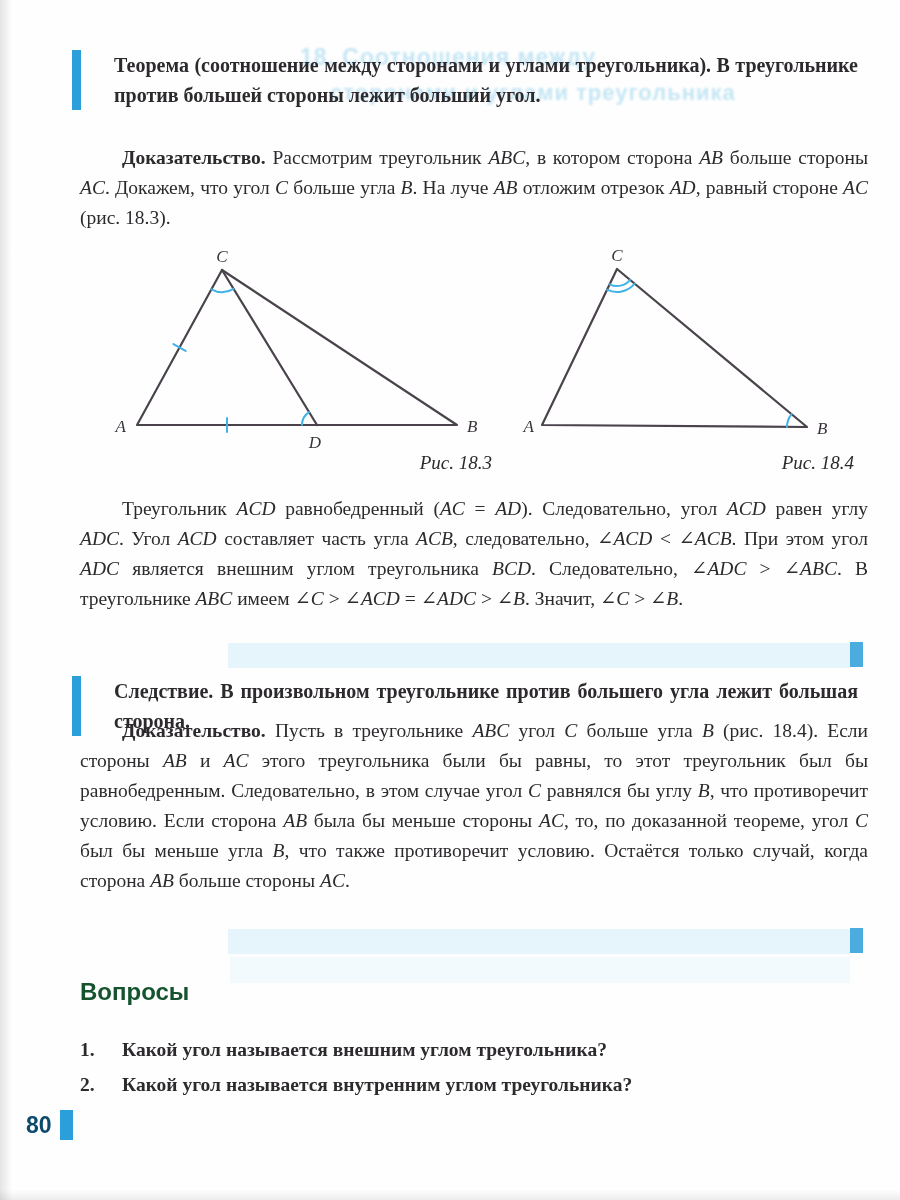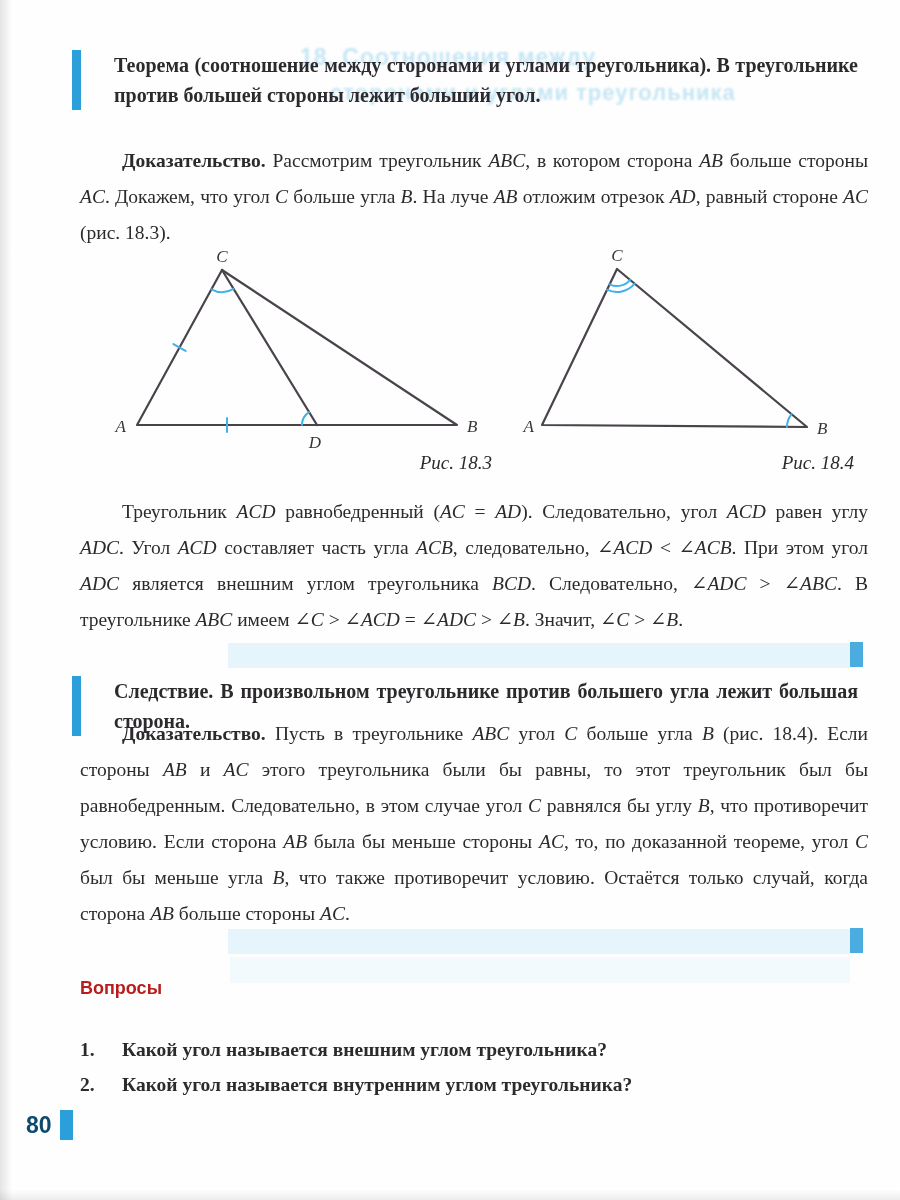--- a/index.html
+++ b/index.html
@@ -23,37 +23,37 @@
   .b3{left:230px;top:957px;width:620px;height:26px;background:#e9f6fc;opacity:.6;}
   .bluesq{background:#2b9fd9;}
   .s1{left:850px;top:642px;width:13px;height:25px;opacity:.85;}
   .s2{left:850px;top:928px;width:13px;height:25px;opacity:.85;}
   .callout{left:72px;width:786px;display:flex;align-items:stretch;}
   .callout .bar{flex:0 0 9px;background:#2b9fd9;margin-right:33px;}
   .callout .callout-text{flex:1;font-weight:bold;font-size:20px;line-height:30px;
     text-align:justify;color:#2d2a2e;}
   .theorem{top:50px;}
   .corollary{top:676px;}
-  .para{left:80px;width:788px;font-size:19.5px;line-height:36px;text-align:justify;
+  .para{left:80px;width:788px;font-size:19.5px;line-height:30px;text-align:justify;
     text-indent:42px;hyphens:auto;-webkit-hyphens:auto;}
   .p1{top:143px;}
   .p2{top:494px;}
   .p3{top:716px;}
   .seg-b{font-weight:bold;}
   .seg-i{font-style:italic;}
   .fig{position:absolute;z-index:1;}
   .fig1{left:112px;top:248px;}
   .fig2{left:522px;top:248px;}
   .fig-label text{font-family:"Liberation Serif","DejaVu Serif",serif;
     font-style:italic;font-size:17px;fill:#3a353c;}
   .caption{top:452px;font-style:italic;font-size:19px;text-align:right;color:#2d2a2e;}
   .cap1{left:112px;width:380px;}
   .cap2{left:542px;width:312px;}
   .qhead{top:978px;left:80px;font-family:"Liberation Sans","DejaVu Sans",sans-serif;
-    font-weight:bold;font-size:18px;color:#b91c1c;}
+    font-weight:bold;font-size:24px;color:#14532d;}
   .qitem{left:80px;width:788px;display:flex;font-size:19.5px;font-weight:bold;line-height:1.4;}
   .q1{top:1036px;}
   .q2{top:1071px;}
   .qnum{flex:0 0 42px;}
   .footer{left:26px;top:1110px;display:flex;align-items:center;gap:8px;}
   .pagenum{font-family:"Liberation Sans","DejaVu Sans",sans-serif;font-weight:bold;
     font-size:23px;color:#0c4a6e;}
   .footer-bar{display:inline-block;width:13px;height:30px;background:#2b9fd9;}
 </style>
 </head>

